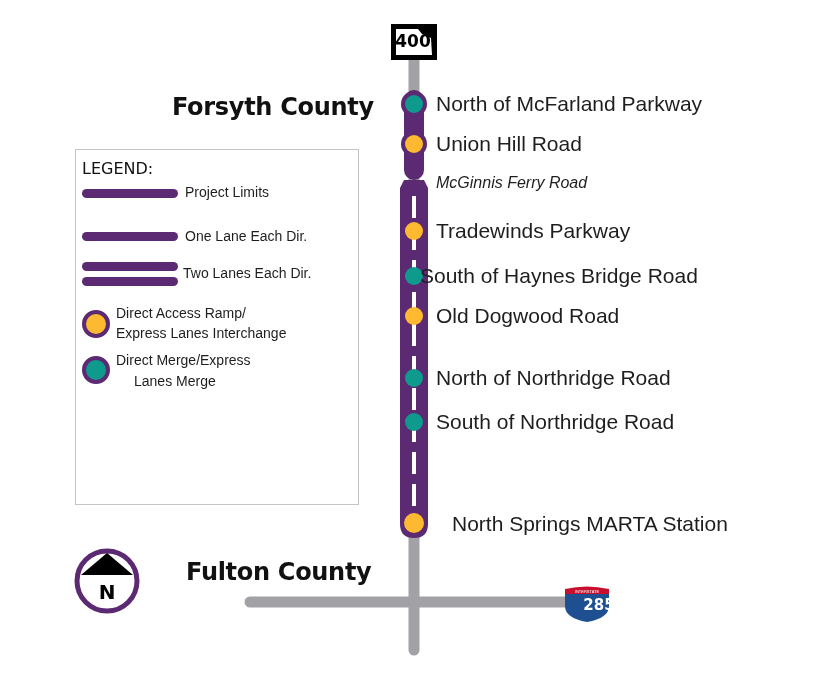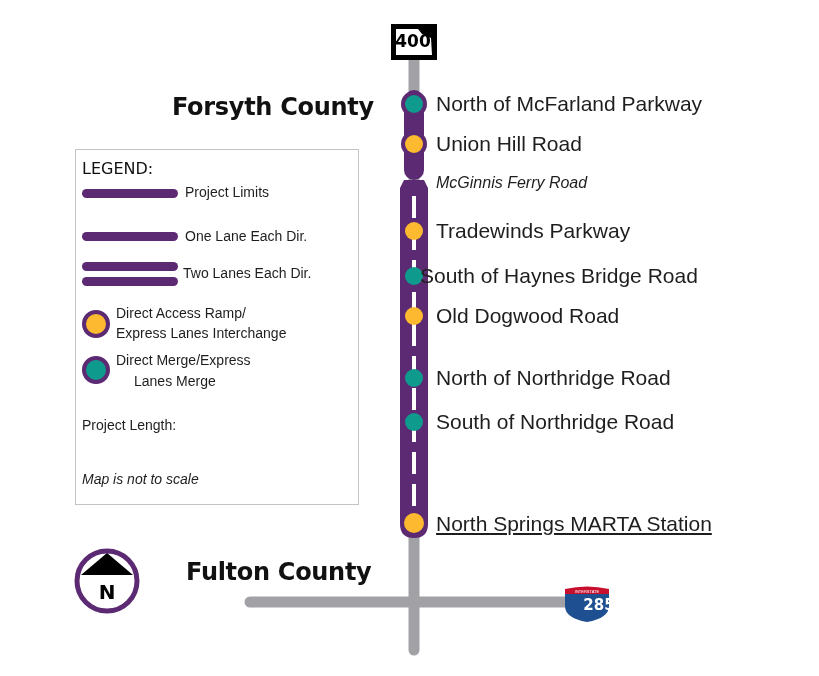--- a/index.html
+++ b/index.html
@@ -68,21 +68,21 @@
 <div class="abs county" style="left:186px; top:558px;">Fulton County</div>
 
 <div class="abs stop-label" style="left:436px; top:92px;">North of McFarland Parkway</div>
 <div class="abs stop-label" style="left:436px; top:132px;">Union Hill Road</div>
 <div class="abs stop-label italic" style="left:436px; top:174px;">McGinnis Ferry Road</div>
 <div class="abs stop-label" style="left:436px; top:219px;">Tradewinds Parkway</div>
 <div class="abs stop-label" style="left:420px; top:264px;">South of Haynes Bridge Road</div>
 <div class="abs stop-label" style="left:436px; top:304px;">Old Dogwood Road</div>
 <div class="abs stop-label" style="left:436px; top:366px;">North of Northridge Road</div>
 <div class="abs stop-label" style="left:436px; top:410px;">South of Northridge Road</div>
-<div class="abs stop-label" style="left:436px; top:512px;text-decoration:underline;">North Springs MARTA Station</div>
+<div class="abs stop-label" style="left:452px; top:512px;">North Springs MARTA Station</div>
 
 <div class="abs legend">
   <div class="abs legend-title" style="left:6px; top:9px;">LEGEND:</div>
 
   <div class="bar" style="left:6px; top:39px; width:96px;"></div>
   <div class="abs legend-text" style="left:109px; top:32px;">Project Limits</div>
 
   <div class="bar" style="left:6px; top:82px; width:96px;"></div>
   <div class="abs legend-text" style="left:109px; top:76px;">One Lane Each Dir.</div>
 
@@ -91,15 +91,13 @@
   <div class="abs legend-text" style="left:107px; top:113px;">Two Lanes Each Dir.</div>
 
   <div class="dot ring" style="left:6px; top:160px; background:#fdb930;"></div>
   <div class="abs legend-text" style="left:40px; top:173px;">Express Lanes Interchange</div>
   <div class="abs legend-text" style="left:40px; top:153px;">Direct Access Ramp/</div>
 
   <div class="dot ring" style="left:6px; top:206px; background:#0f9a8e;"></div>
   <div class="abs legend-text" style="left:40px; top:200px;">Direct Merge/Express</div>
   <div class="abs legend-text" style="left:40px; top:221px;margin-left:18px;">Lanes Merge</div>
 
-  <div class="abs legend-text" style="left:6px; top:265px;">Project Length:</div>
-  <div class="abs legend-text" style="left:6px; top:319px; font-style:italic;">Map is not to scale</div>
 </div>
 
 </body></html>

